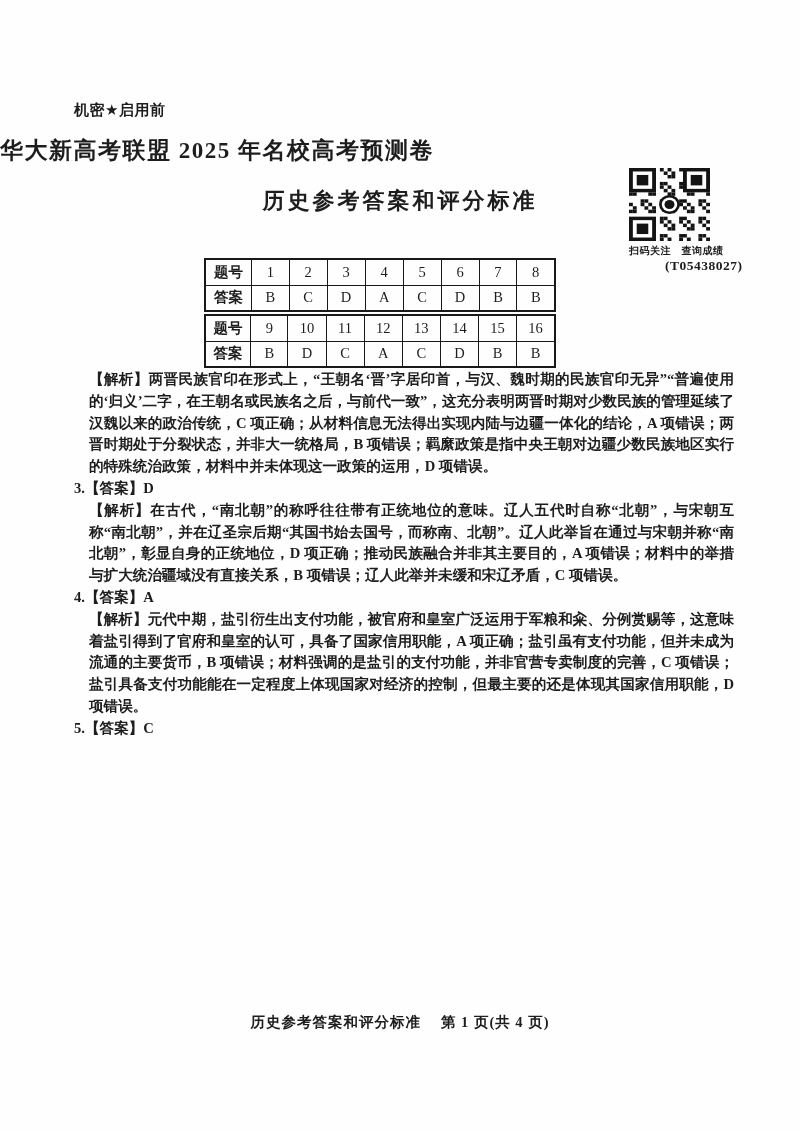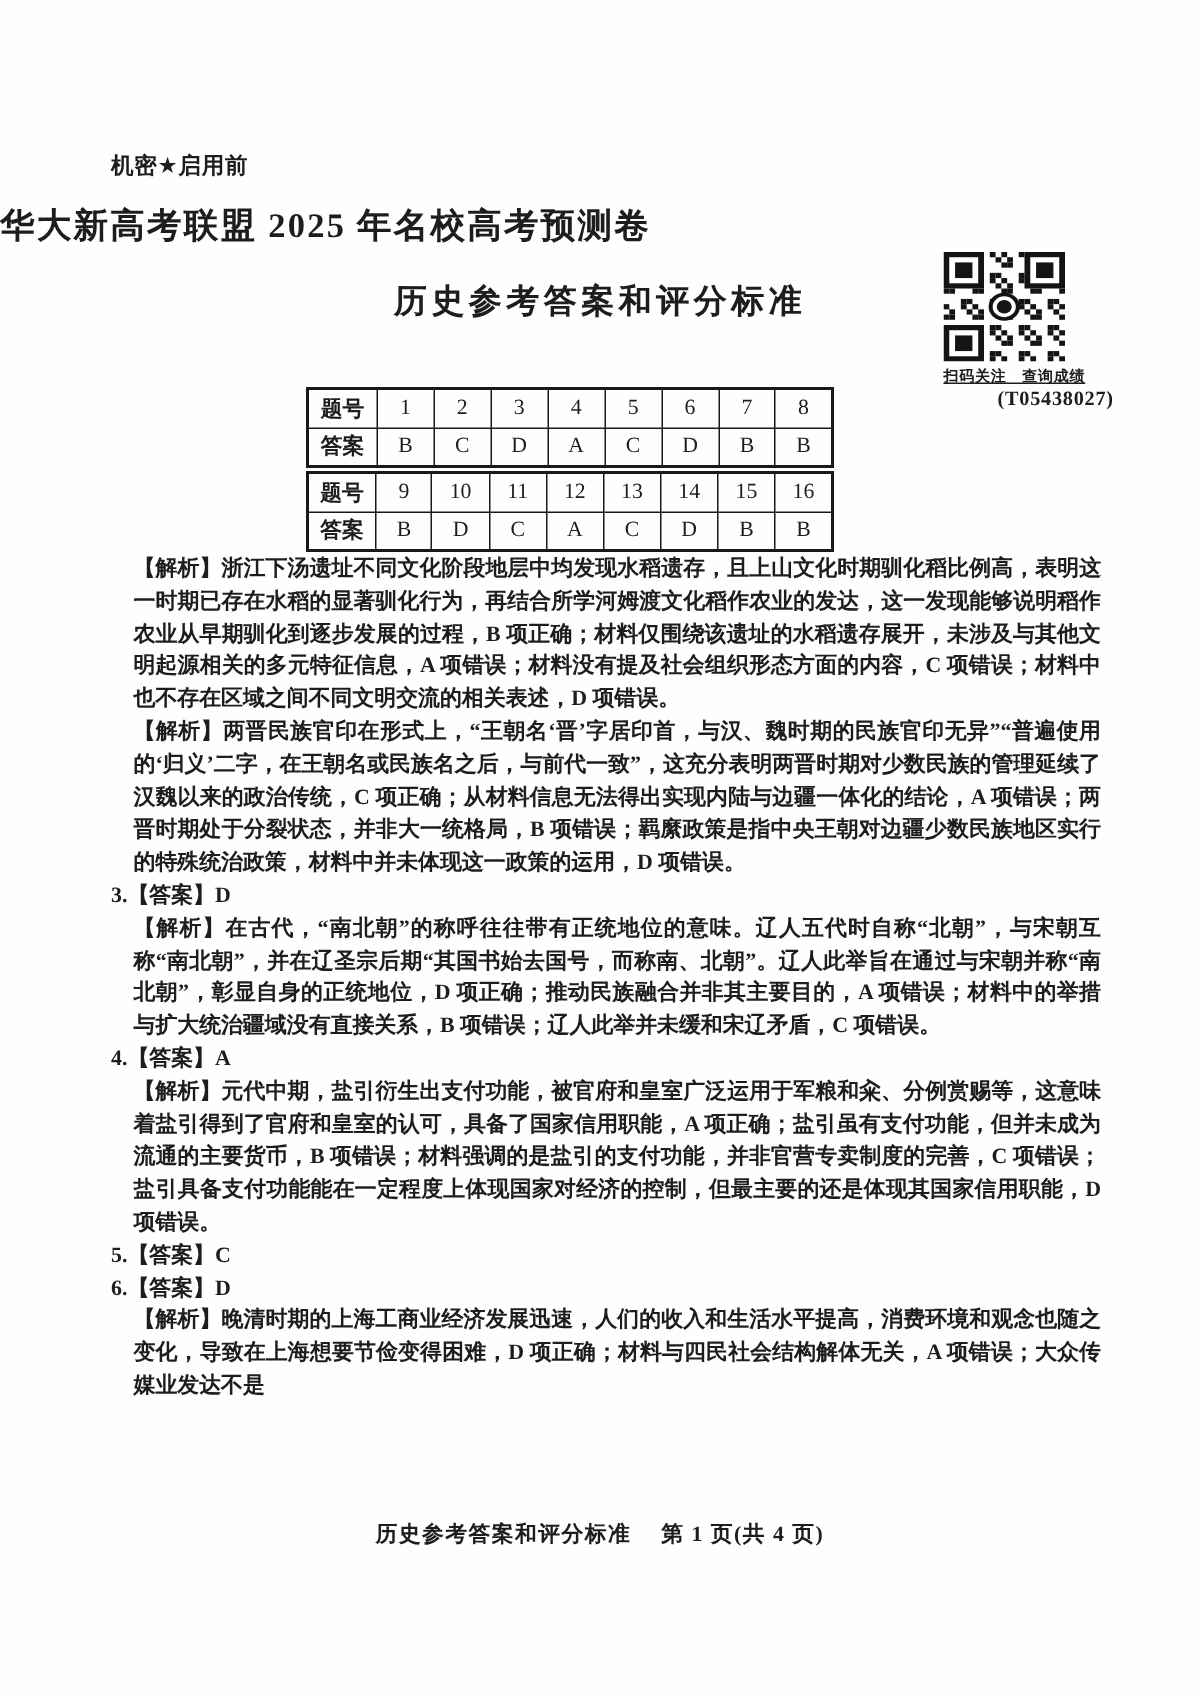--- a/index.html
+++ b/index.html
@@ -34,21 +34,20 @@
   }
   .qr-block {
     position: absolute; left: 629px; top: 168px; width: 120px;
   }
   .qr-block svg { display: block; }
   .qr-caption1 {
     margin-top: 3px;
     font-family: "Liberation Sans", "DejaVu Sans", sans-serif;
     font-size: 10px; font-weight: bold; letter-spacing: 0.5px;
     white-space: nowrap;
-    text-decoration: underline;
   }
   .qr-caption2 {
     font-size: 13.5px; font-weight: bold; letter-spacing: 0.5px;
     white-space: nowrap;
     margin-left: 36px;
   }
   .answer-table-wrap {
     position: absolute; left: 204px; top: 258px; width: 352px;
   }
   .ans-table { border-collapse: collapse; border: 2px solid #191919; }
@@ -248,45 +247,40 @@
         <td>B</td>
         <td>B</td>
       </tr>
     </tbody>
       </table>
   </div>
 
   <div class="answers">
 
     <div class="item">
-      <div class="analysis"><span>【解析】</span><span>浙江下汤遗址不同文化阶段地层中均发现水稻遗存，且上山文化时期驯化稻比例高，表明这一时期已存在水稻的显著驯化行为，再结合所学河姆渡文化稻作农业的发达，这一发现能够说明稻作农业从早期驯化到逐步发展的过程，B 项正确；材料仅围绕该遗址的水稻遗存展开，未涉及与其他文明起源相关的多元特征信息，A 项错误；材料没有提及社会组织形态方面的内容，C 项错误；材料中也不存在区域之间不同文明交流的相关表述，D 项错误。</span></div>
     </div>
 
     <div class="item">
       <div class="analysis"><span>【解析】</span><span>两晋民族官印在形式上，“王朝名‘晋’字居印首，与汉、魏时期的民族官印无异”“普遍使用的‘归义’二字，在王朝名或民族名之后，与前代一致”，这充分表明两晋时期对少数民族的管理延续了汉魏以来的政治传统，C 项正确；从材料信息无法得出实现内陆与边疆一体化的结论，A 项错误；两晋时期处于分裂状态，并非大一统格局，B 项错误；羁縻政策是指中央王朝对边疆少数民族地区实行的特殊统治政策，材料中并未体现这一政策的运用，D 项错误。</span></div>
     </div>
 
     <div class="item">
       <div class="answer-line"><span>3.</span><span>【答案】</span><span>D</span></div>
       <div class="analysis"><span>【解析】</span><span>在古代，“南北朝”的称呼往往带有正统地位的意味。辽人五代时自称“北朝”，与宋朝互称“南北朝”，并在辽圣宗后期“其国书始去国号，而称南、北朝”。辽人此举旨在通过与宋朝并称“南北朝”，彰显自身的正统地位，D 项正确；推动民族融合并非其主要目的，A 项错误；材料中的举措与扩大统治疆域没有直接关系，B 项错误；辽人此举并未缓和宋辽矛盾，C 项错误。</span></div>
     </div>
 
     <div class="item">
       <div class="answer-line"><span>4.</span><span>【答案】</span><span>A</span></div>
       <div class="analysis"><span>【解析】</span><span>元代中期，盐引衍生出支付功能，被官府和皇室广泛运用于军粮和籴、分例赏赐等，这意味着盐引得到了官府和皇室的认可，具备了国家信用职能，A 项正确；盐引虽有支付功能，但并未成为流通的主要货币，B 项错误；材料强调的是盐引的支付功能，并非官营专卖制度的完善，C 项错误；盐引具备支付功能能在一定程度上体现国家对经济的控制，但最主要的还是体现其国家信用职能，D 项错误。</span></div>
     </div>
 
     <div class="item">
       <div class="answer-line"><span>5.</span><span>【答案】</span><span>C</span></div>
     </div>
 
-    <div class="item">
-      <div class="answer-line"><span>6.</span><span>【答案】</span><span>D</span></div>
-      <div class="analysis"><span>【解析】</span><span>晚清时期的上海工商业经济发展迅速，人们的收入和生活水平提高，消费环境和观念也随之变化，导致在上海想要节俭变得困难，D 项正确；材料与四民社会结构解体无关，A 项错误；大众传媒业发达不是</span></div>
-    </div>
 
   </div>
 
   <div class="footer">
     <span>历史参考答案和评分标准</span><span class="page-num">第 1 页(共 4 页)</span>
   </div>
 
 </div>
 
 </body></html>

